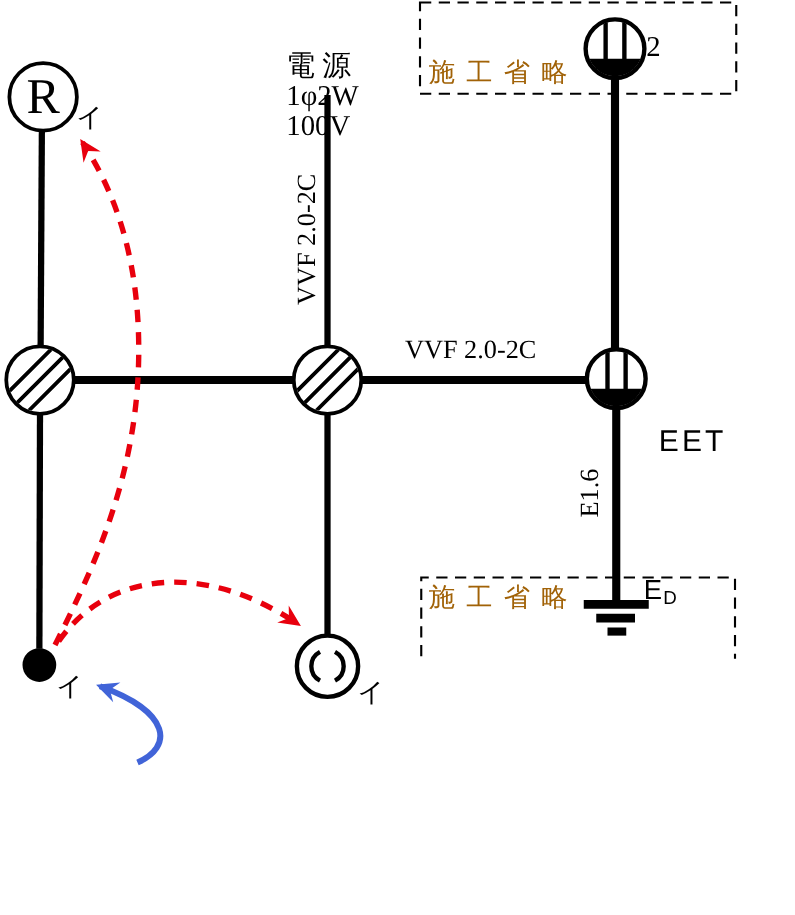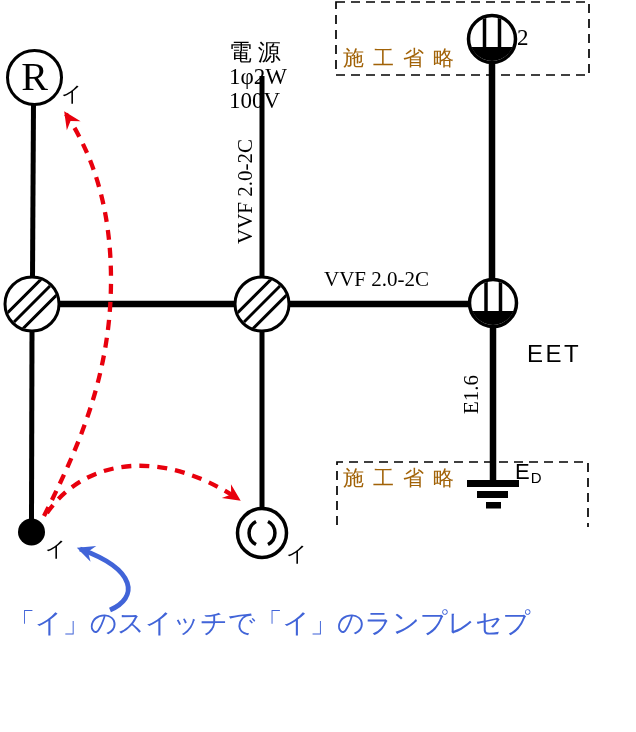--- a/index.html
+++ b/index.html
@@ -160,16 +160,15 @@
 
   <div class="lbl serif r-letter">R</div>
 
   <div class="lbl serif iro iro-r">イ</div>
 
   <div class="lbl serif iro iro-sw">イ</div>
 
   <div class="lbl serif iro iro-cl">イ</div>
 
   <div class="note">
-    <div>「イ」のスイッチで「イ」のランプレセプ</div>
   </div>
 
 </div>
 
 </body></html>

